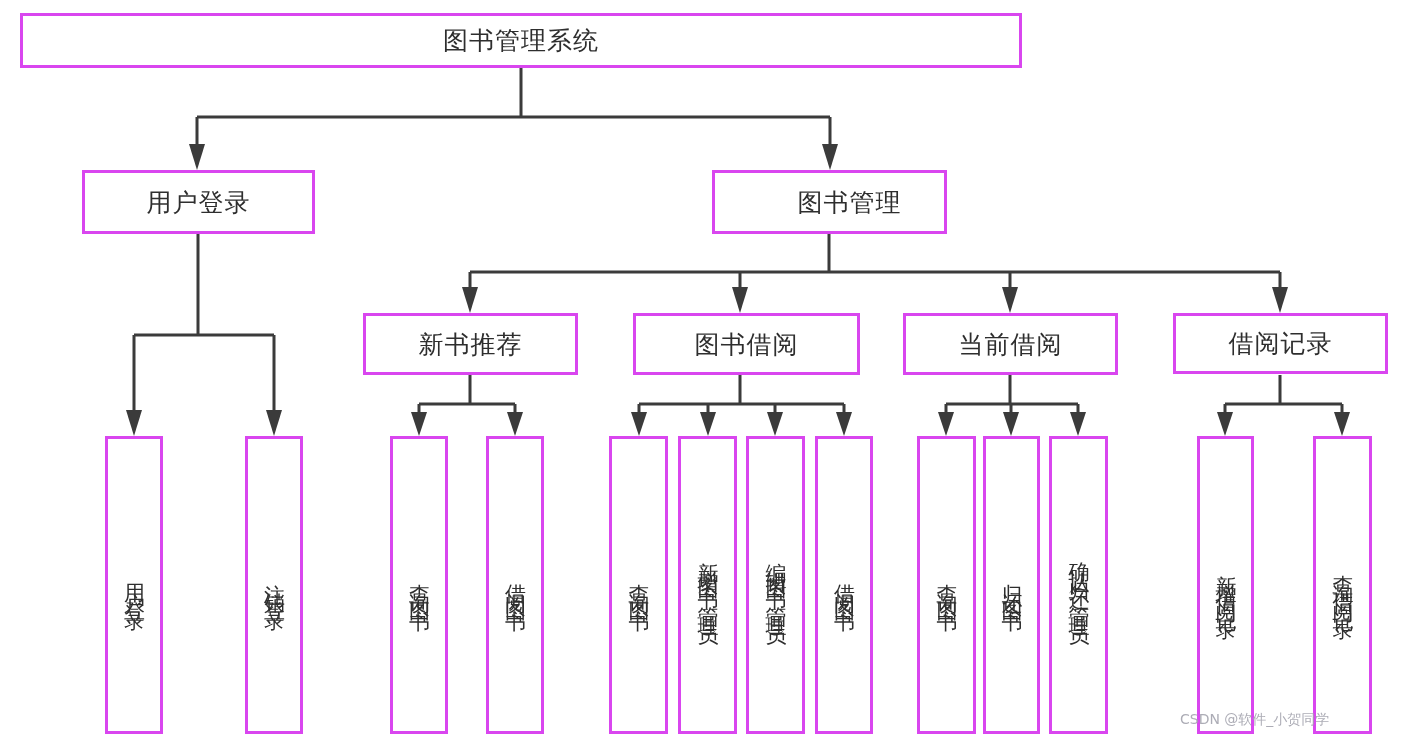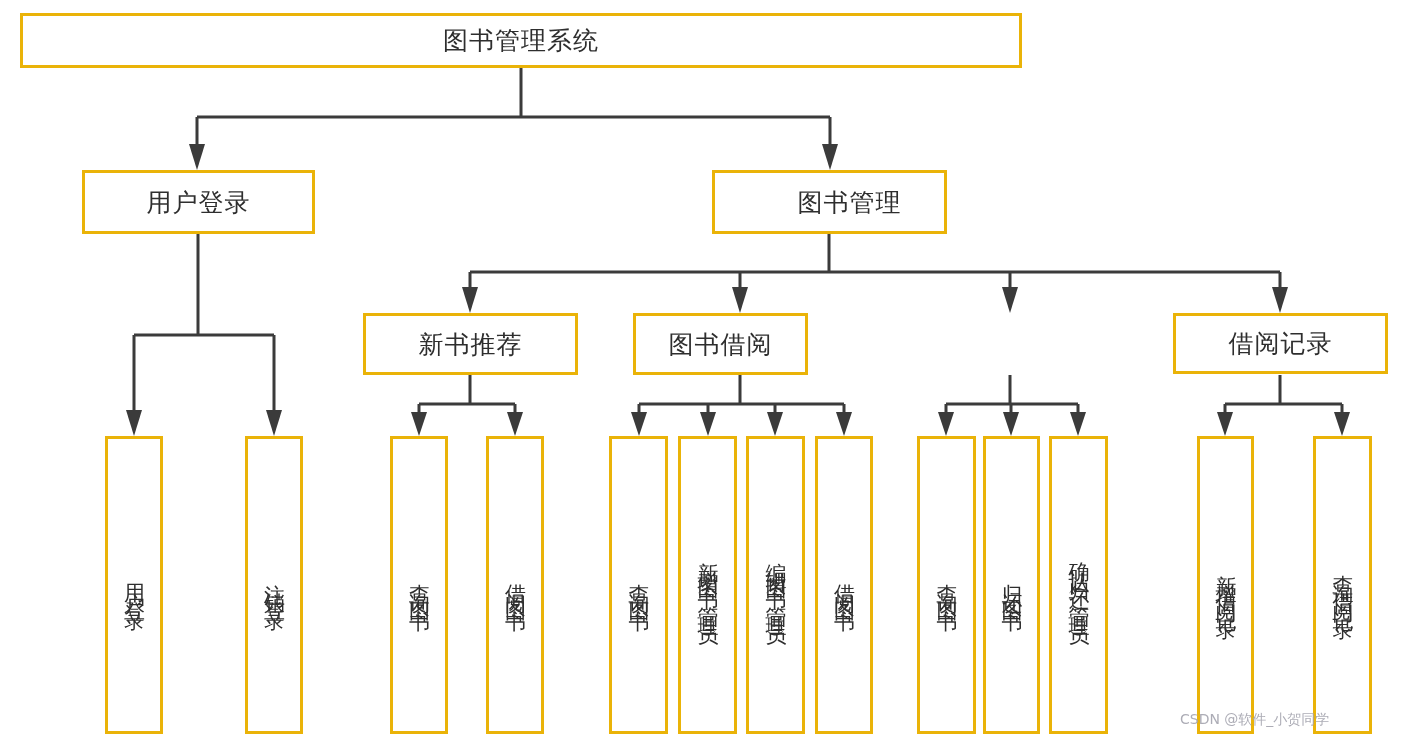--- a/index.html
+++ b/index.html
@@ -18,21 +18,21 @@
   #wires {
     position: absolute;
     left: 0;
     top: 0;
     width: 1405px;
     height: 747px;
   }
   .box {
     position: absolute;
     box-sizing: border-box;
-    border: 3px solid #eab308;
+    border: 3px solid #d946ef;
     background: #ffffff;
     display: flex;
     align-items: center;
     justify-content: center;
     color: #2e2e2e;
   }
   .h-label {
     font-size: 25px;
     letter-spacing: 1px;
     white-space: nowrap;
@@ -106,22 +106,25 @@
   <div class="box" style="left:82px; top:170px; width:233px; height:64px;">
     <span class="h-label">用户登录</span>
   </div>
   <div class="box" style="left:712px; top:170px; width:235px; height:64px;padding-left:40px;">
     <span class="h-label">图书管理</span>
   </div>
 
   <div class="box" style="left:363px; top:313px; width:215px; height:62px;font-family:Liberation Mono, monospace;">
     <span class="h-label">新书推荐</span>
   </div>
-  <div class="box" style="left:633px; top:313px; width:175px; height:62px;">
+  <div class="box" style="left:633px; top:313px; width:227px; height:62px;">
     <span class="h-label">图书借阅</span>
+  </div>
+  <div class="box" style="left:903px; top:313px; width:215px; height:62px;">
+    <span class="h-label">当前借阅</span>
   </div>
   <div class="box" style="left:1173px; top:313px; width:215px; height:61px;">
     <span class="h-label">借阅记录</span>
   </div>
 
   <div class="box v-box" style="left:105px; top:436px; width:58px; height:298px;">
     <span class="v-label">用户登录</span>
   </div>
   <div class="box v-box" style="left:245px; top:436px; width:58px; height:298px;">
     <span class="v-label">注销登录</span>

